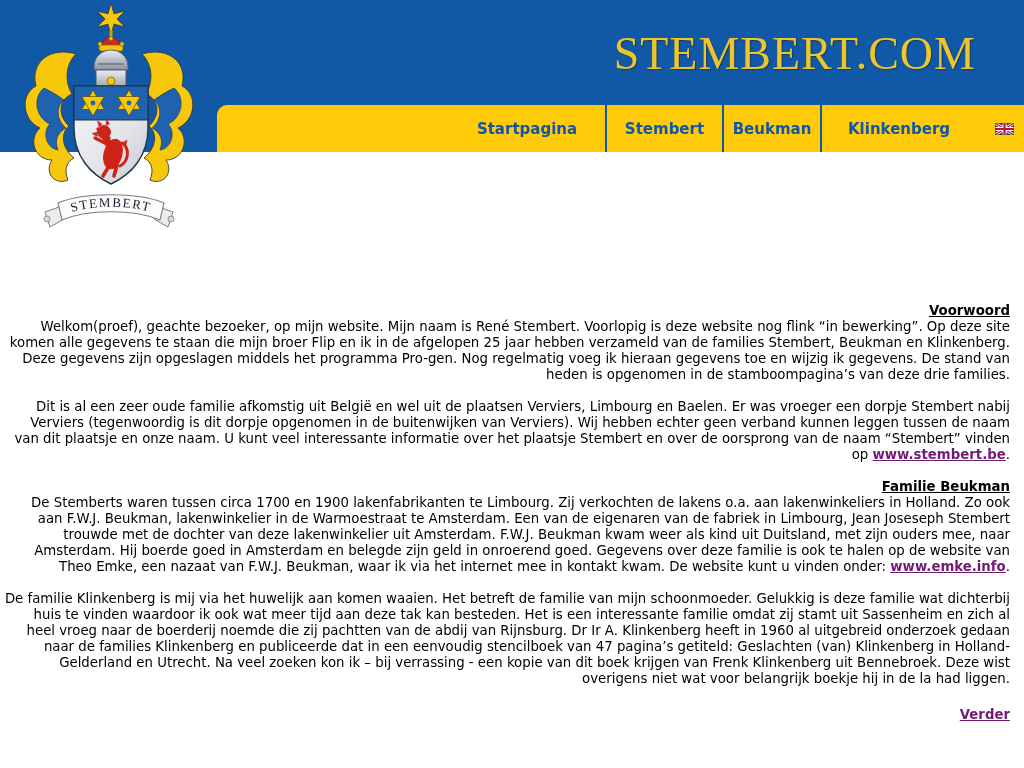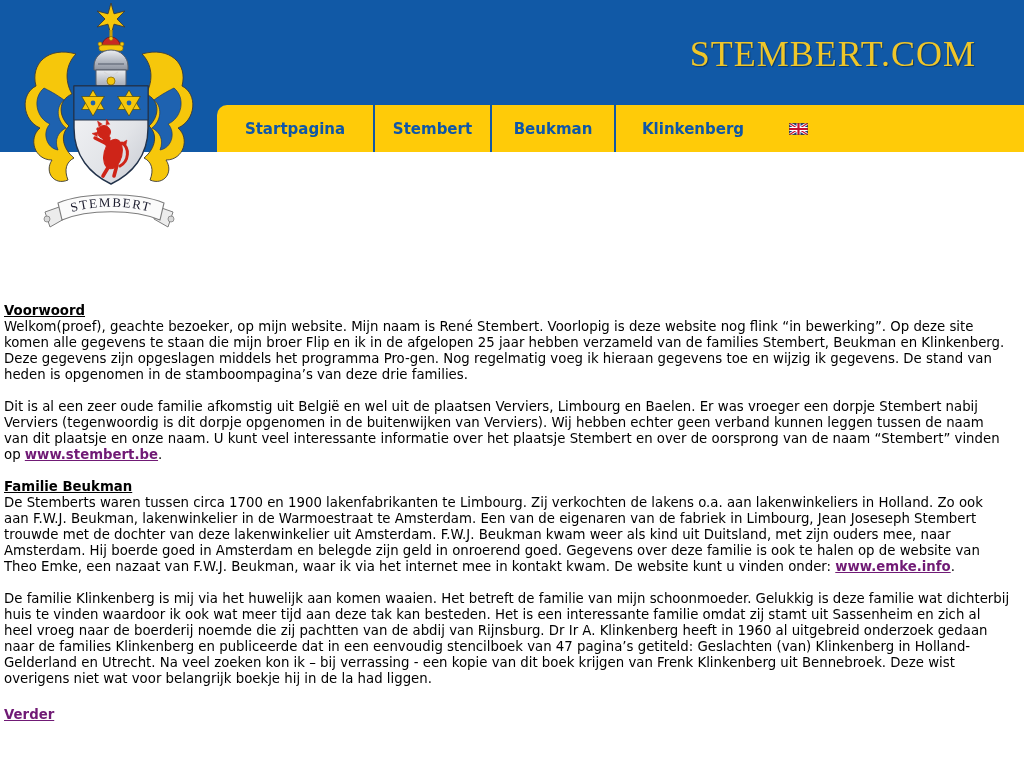--- a/index.html
+++ b/index.html
@@ -15,45 +15,45 @@
   .header {
     position: relative;
     width: 1024px; height: 152px;
     background: #1159A6;
   }
   .site-title {
     position: absolute; top: 33px; right: 48px;
     margin: 0;
     font-family: "Liberation Serif", serif;
     font-weight: 400;
-    font-size: 36px; line-height: 42px;
+    font-size: 46px; line-height: 42px;
     color: #EFC62A;
     letter-spacing: 1px;
     text-shadow: 1px 1px 1px rgba(0,0,0,0.35);
   }
   .navbar {
     position: absolute; left: 217px; top: 105px; right: 0; height: 47px;
     background: #FFCB08;
     border-top-left-radius: 10px;
-    display: flex; align-items: stretch;
+    display: flex; align-items: stretch; justify-content: flex-end;
   }
   .nav-item {
     display: flex; align-items: center; justify-content: center;
     color: #0F57A8; font-weight: bold; font-size: 15px;
     text-decoration: none; cursor: pointer;
   }
   .nav-item.divided { border-right: 2px solid #1159A6; }
-  .w1 { width: 158px; } .w2 { width: 117px; } .w3 { width: 124px; } .w4 { width: 154px; }
+  .w1 { width: 158px; } .w2 { width: 117px; } .w3 { width: 98px; } .w4 { width: 154px; }
   .flag-item { margin-left: 8px; width: 40px; }
 
   
   .crest { position: absolute; left: 14px; top: 2px; z-index: 2; }
 
   
-  .content { padding: 151px 14px 0 4px; }
+  .content { padding: 151px 14px 0 4px; text-align: right; }
   .content section { margin: 0 0 16px 0; }
   .content h2 {
     margin: 0; font-size: 13.3px; line-height: 16px;
     font-weight: bold; text-decoration: underline; color: #000;
   }
   .content p { margin: 0; }
   .inline-link, .verder {
     color: #701a75; font-weight: bold; text-decoration: underline; cursor: pointer;
   }
   .verder { display: inline-block; margin-top: 20px; }

